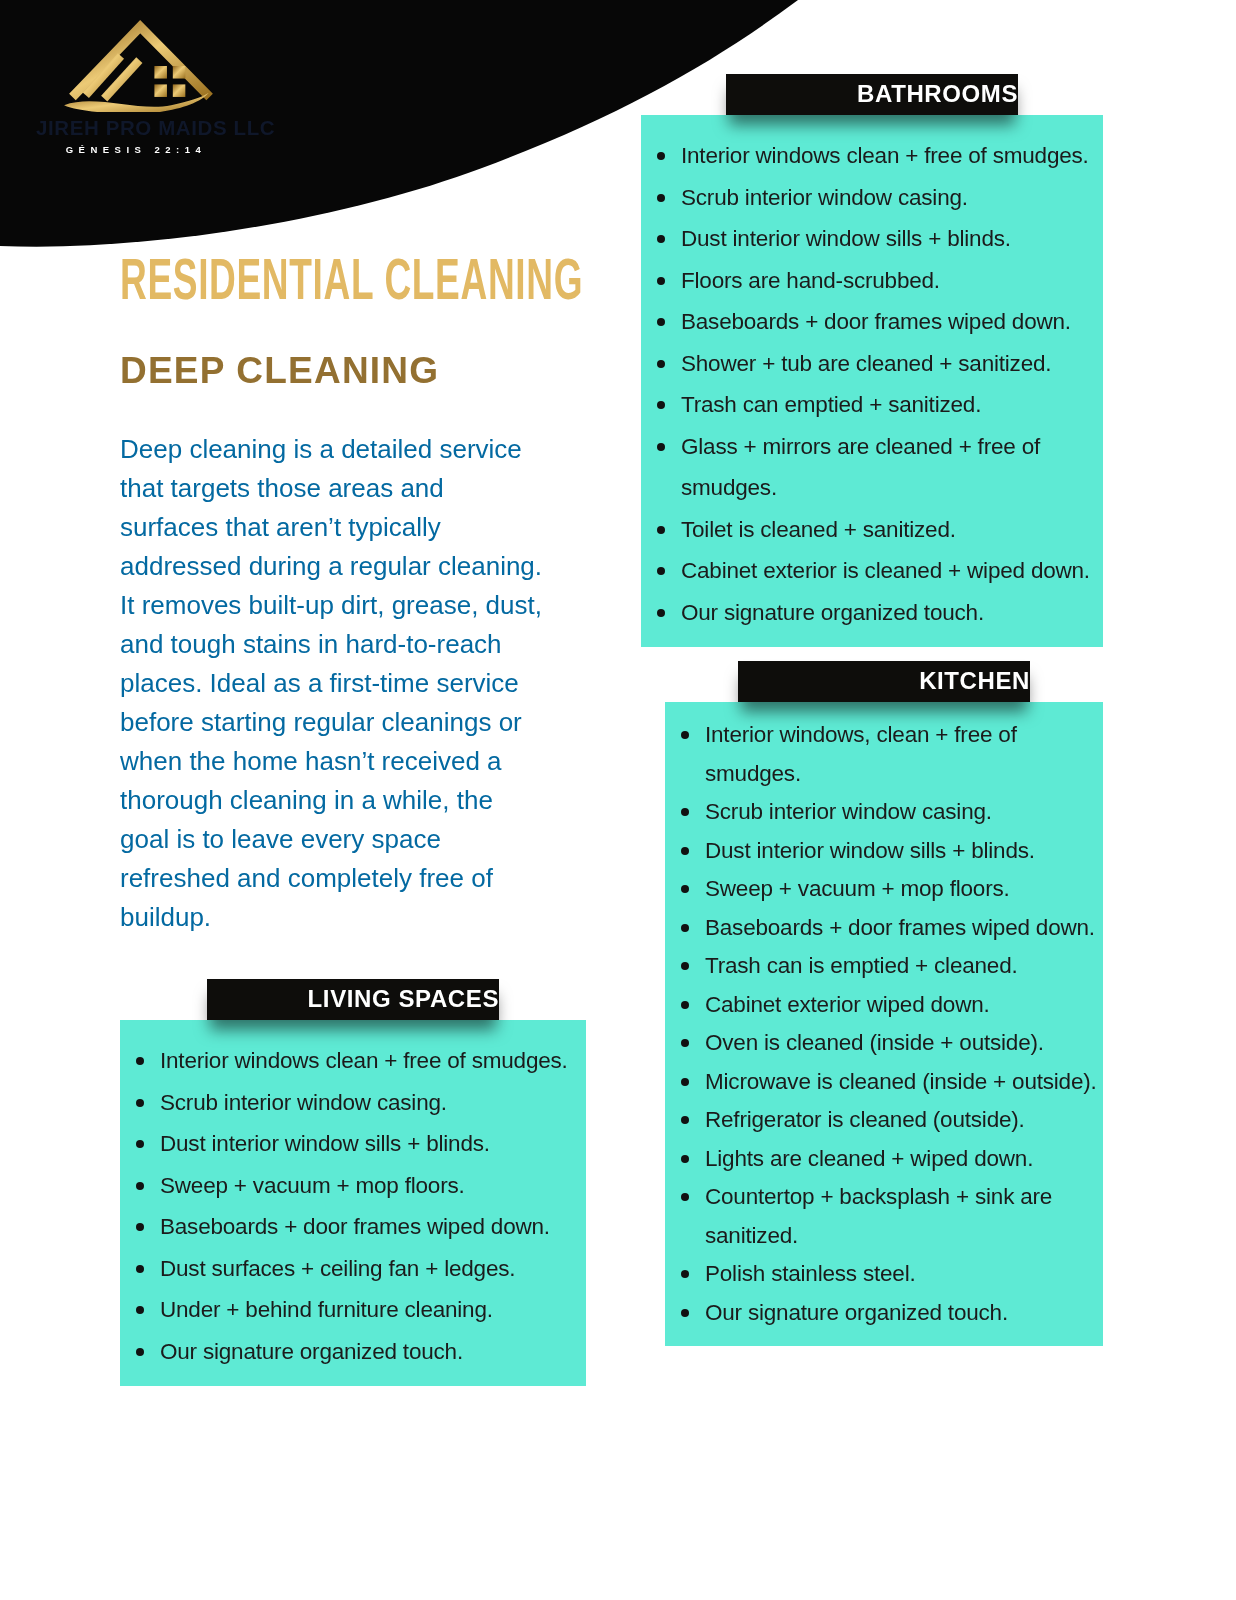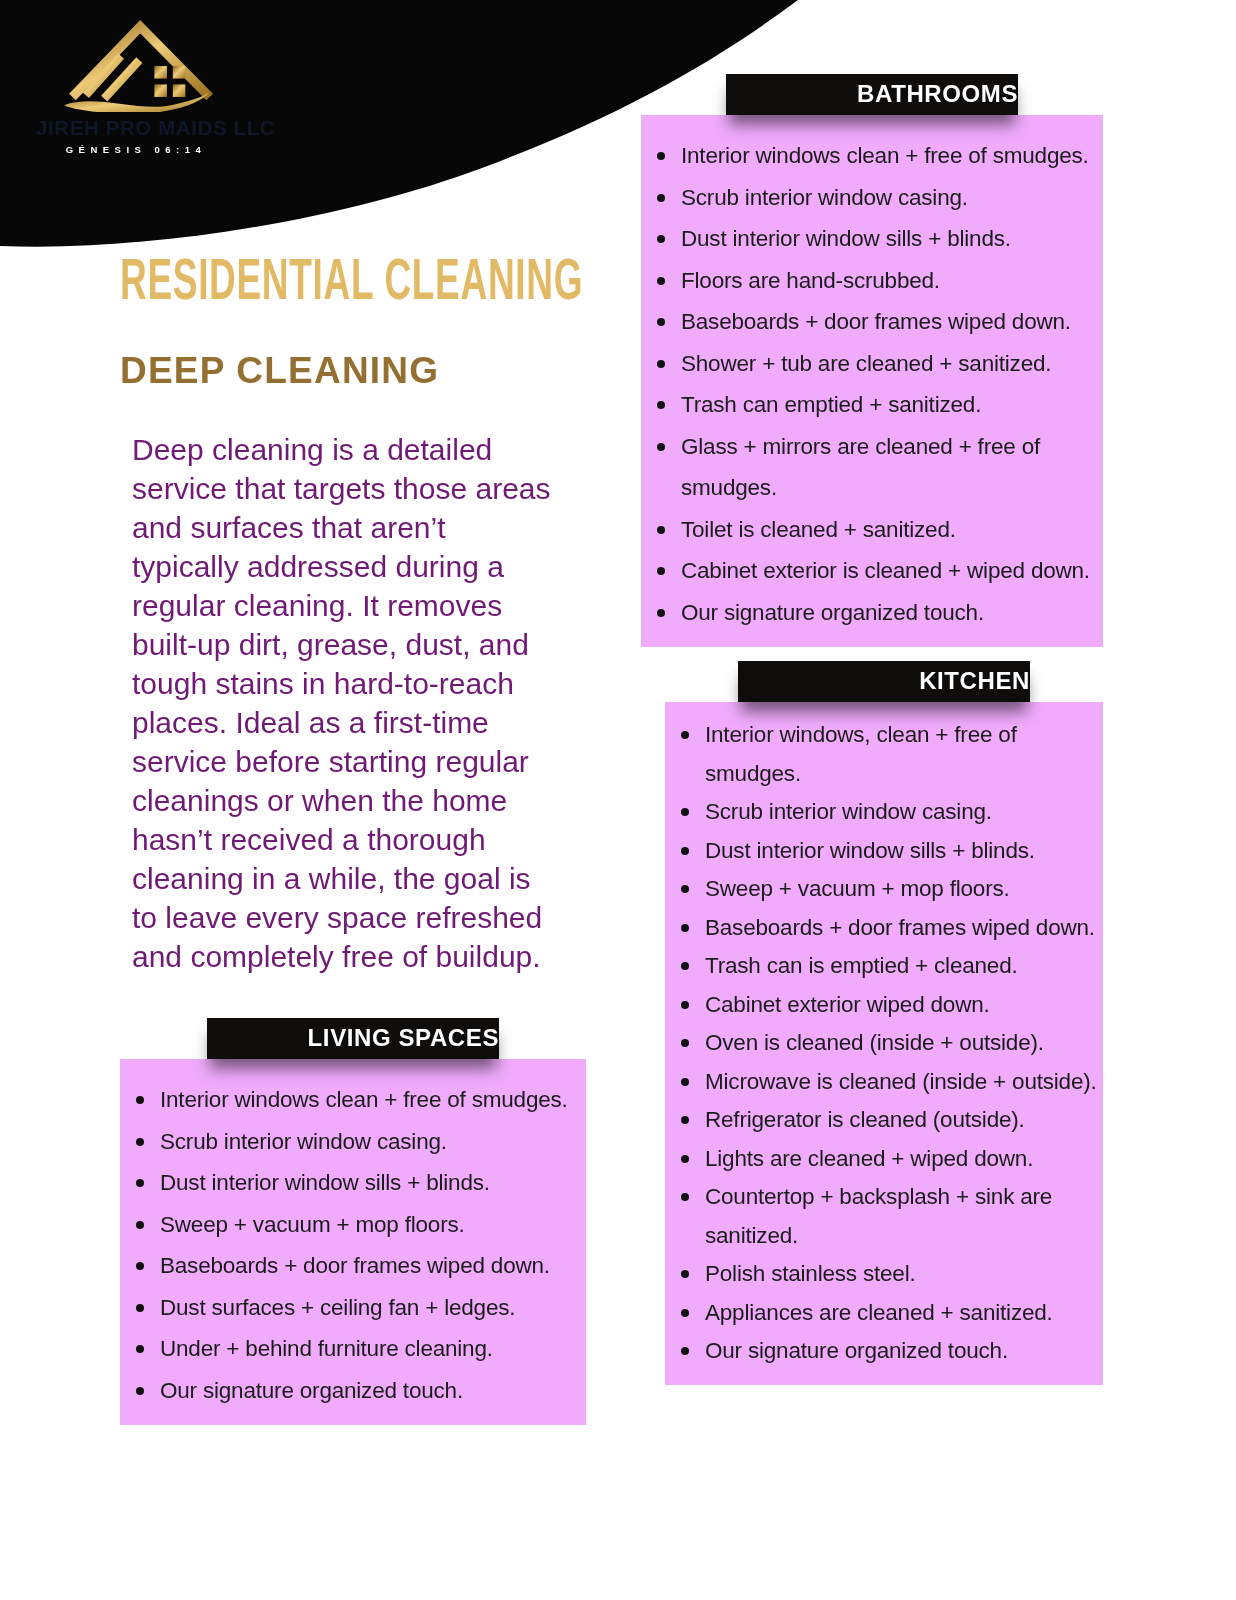--- a/index.html
+++ b/index.html
@@ -18,31 +18,31 @@
   .left-col{position:absolute;left:120px;top:250px;width:466px;z-index:2;}
   .hero-title{
     font-size:57px;font-weight:bold;color:#e2b964;line-height:58px;margin:0;
     white-space:nowrap;transform:scaleX(.65);transform-origin:left top;letter-spacing:1px;
   }
   .hero-subtitle{
     font-size:37px;font-weight:bold;color:#937031;letter-spacing:1.2px;
     margin:44px 0 0 0;line-height:38px;white-space:nowrap;
   }
   .hero-desc{
-    width:428px;font-size:30px;line-height:39px;color:#701a75;margin:40px 0 0 12px;
+    width:428px;font-size:26px;line-height:39px;color:#0369a1;margin:40px 0 0 0;
   }
   
   .section{position:relative;}
   .badge-row{text-align:center;position:relative;z-index:2;}
   .badge{
     display:inline-block;width:292px;background:#0e0d0b;color:#ffffff;
     font-size:24px;font-weight:bold;letter-spacing:.6px;text-align:right;
     padding:6px 0 7px 0;box-shadow:0 13px 15px -3px rgba(0,0,0,.5);
   }
-  .graybox{background:#f0abfc;padding:20px 0 14px 0;}
+  .graybox{background:#5eead4;padding:20px 0 14px 0;}
   .graybox ul{margin:0;padding:0;list-style:none;}
   .graybox li{
     position:relative;padding-left:40px;font-size:22.5px;color:#1b1b1b;
     line-height:41.5px;letter-spacing:-.2px;
   }
   .graybox li::before{
     content:"";position:absolute;left:16px;top:17px;width:8px;height:8px;
     border-radius:50%;background:#111111;
   }
   .section-living{margin-top:42px;}
@@ -85,21 +85,21 @@
       <path d="M14 92 L95 8 L178 92" fill="none" stroke="url(#gold)" stroke-width="11"></path>
       <path d="M30 90 L72 43" fill="none" stroke="url(#gold)" stroke-width="10"></path>
       <path d="M52 94 L94 48" fill="none" stroke="url(#gold)" stroke-width="10"></path>
       <rect x="112" y="55" width="15" height="15" fill="url(#gold)"></rect>
       <rect x="134" y="55" width="15" height="15" fill="url(#gold)"></rect>
       <rect x="112" y="77" width="15" height="15" fill="url(#gold)"></rect>
       <rect x="134" y="77" width="15" height="15" fill="url(#gold)"></rect>
       <path d="M4 102 C40 88 92 110 132 102 C154 97 168 93 177 87 C166 101 128 112 90 112 C55 112 20 109 4 102 Z" fill="url(#gold)"></path>
     </svg>
     <div class="logo-company">JIREH PRO MAIDS LLC</div>
-    <div class="logo-tagline">GÉNESIS 06:14</div>
+    <div class="logo-tagline">GÉNESIS 22:14</div>
   </div>
 
   <div class="left-col">
     <h1 class="hero-title">RESIDENTIAL CLEANING</h1>
     <h2 class="hero-subtitle">DEEP CLEANING</h2>
     <p class="hero-desc">Deep cleaning is a detailed service that targets those areas and surfaces that aren’t typically addressed during a regular cleaning. It removes built-up dirt, grease, dust, and tough stains in hard-to-reach places. Ideal as a first-time service before starting regular cleanings or when the home hasn’t received a thorough cleaning in a while, the goal is to leave every space refreshed and completely free of buildup.</p>
 
     <div class="section section-living">
       <div class="badge-row">
         <div class="badge">LIVING SPACES</div>
@@ -186,21 +186,20 @@
             <li>Microwave is cleaned (inside + outside).</li>
 
             <li>Refrigerator is cleaned (outside).</li>
 
             <li>Lights are cleaned + wiped down.</li>
 
             <li>Countertop + backsplash + sink are sanitized.</li>
 
             <li>Polish stainless steel.</li>
 
-            <li>Appliances are cleaned + sanitized.</li>
 
             <li>Our signature organized touch.</li>
           </ul>
       </div>
     </div>
   </div>
 
 
 </div>
 

